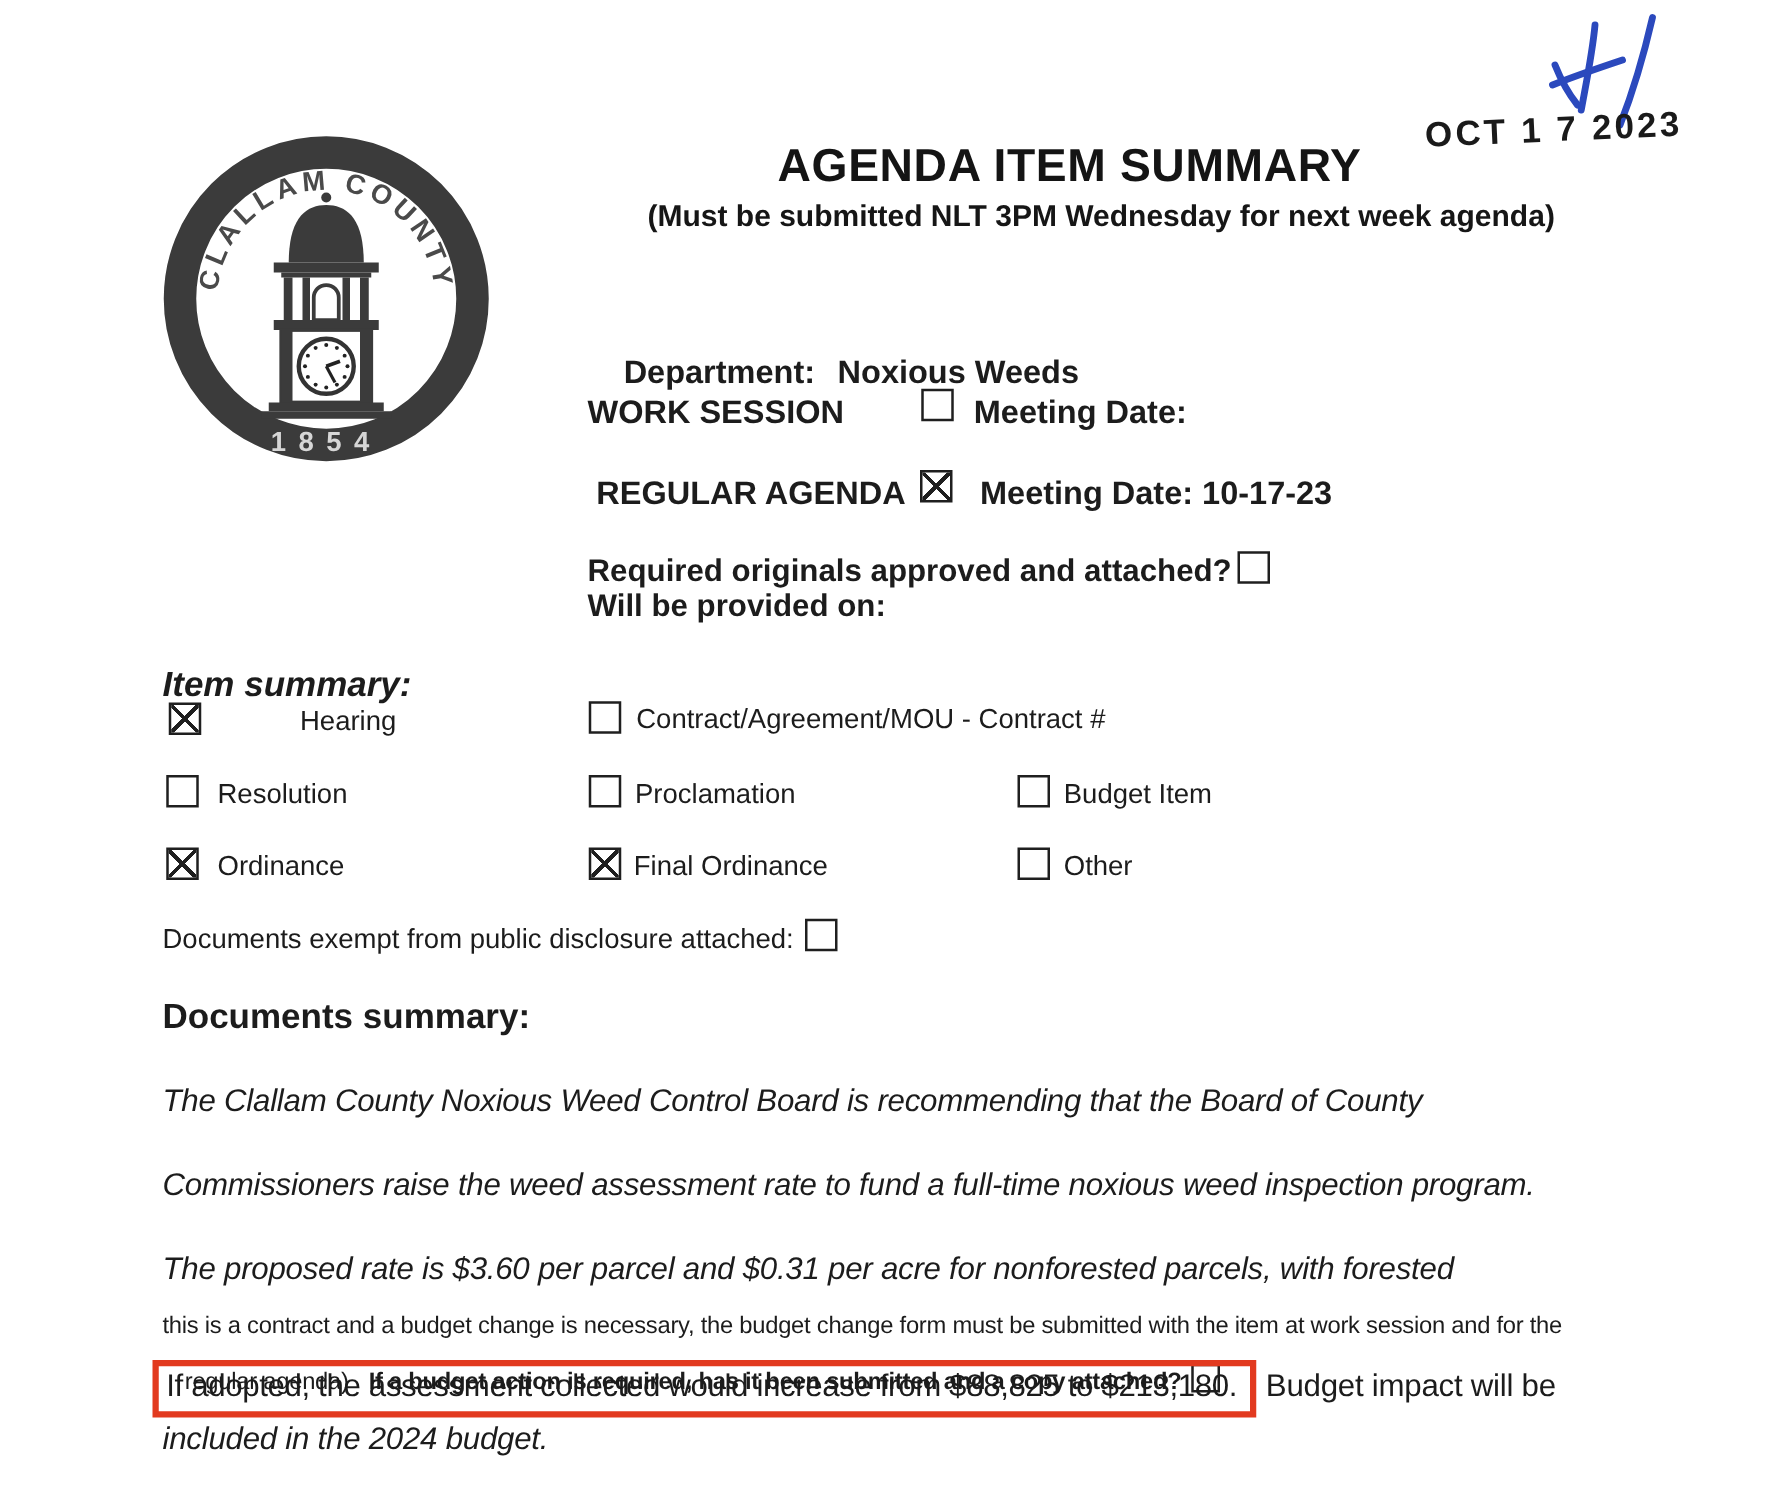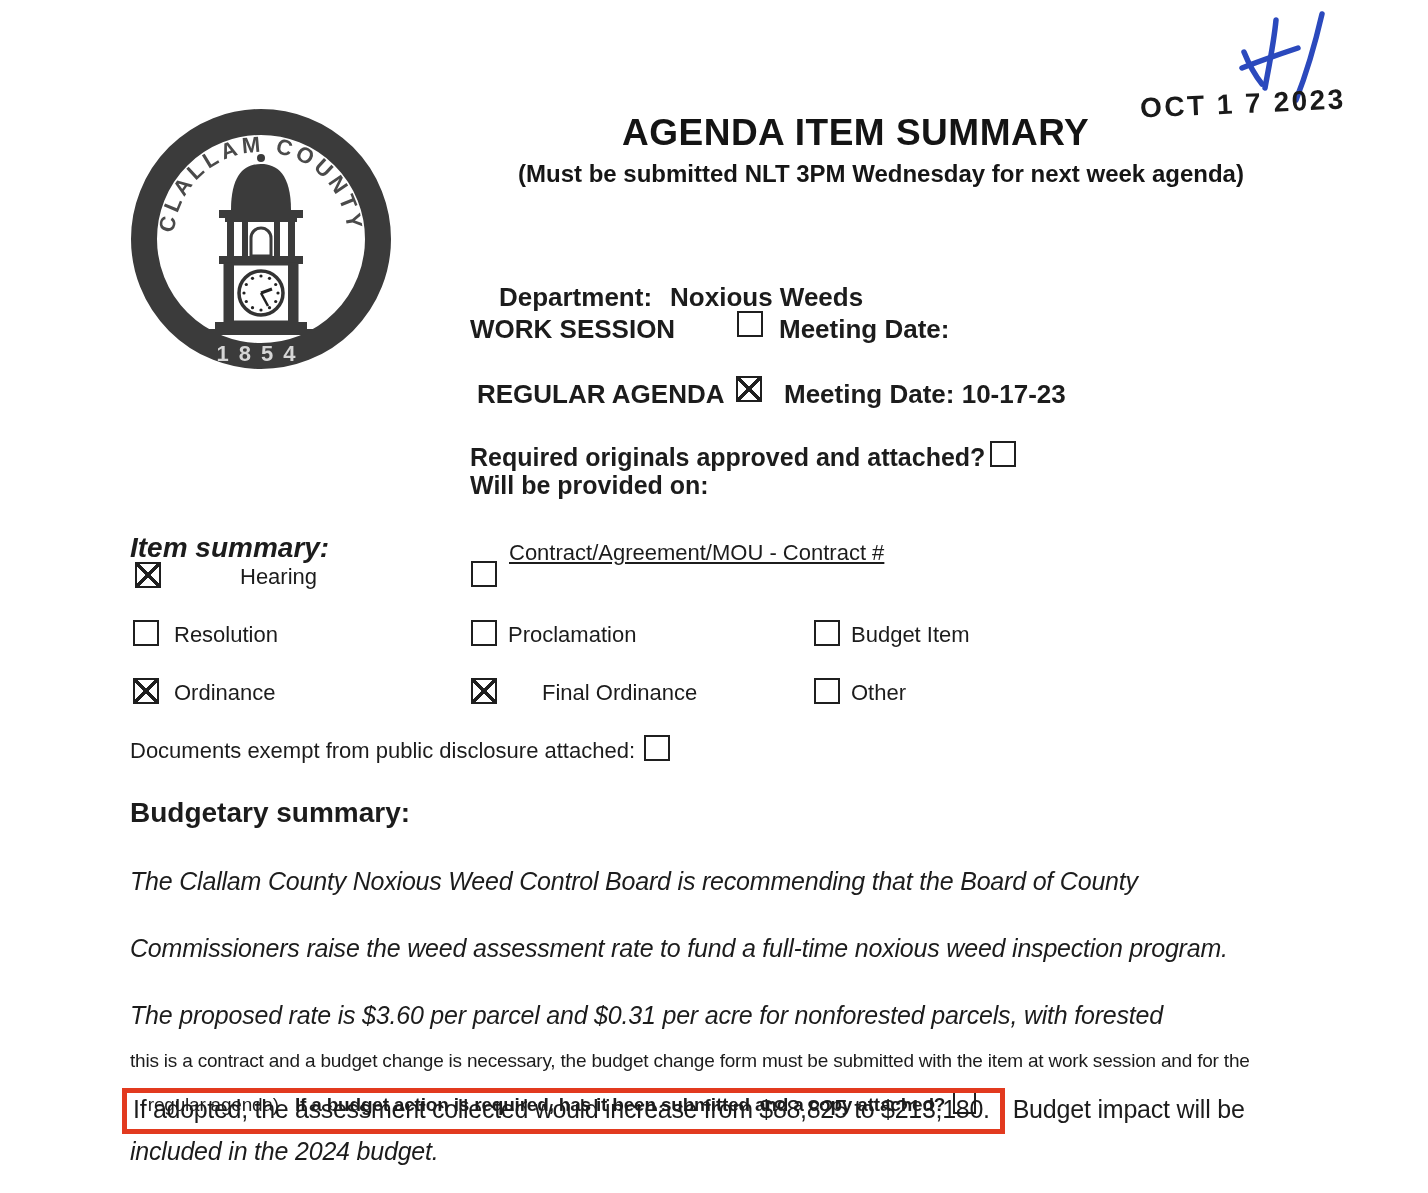--- a/index.html
+++ b/index.html
@@ -107,44 +107,44 @@
   <div class="abs" style="left:470px;top:443px;font-size:25px;font-weight:bold;">Required originals approved and attached?</div>
   <div class="cb" style="left:990px;top:441px;"></div>
   <div class="abs" style="left:470px;top:471px;font-size:25px;font-weight:bold;">Will be provided on:</div>
 
   <div class="abs h2" style="left:130px;top:532px;font-style:italic;">Item summary:</div>
 
   <div class="cb checked" style="left:135px;top:562px;"></div>
   <div class="abs lbl" style="left:240px;top:564px;">Hearing</div>
 
   <div class="cb" style="left:471px;top:561px;"></div>
-  <div class="abs lbl" style="left:509px;top:540px;text-decoration:underline;">Contract/Agreement/MOU - Contract #</div>
+  <div class="abs lbl" style="left:509px;top:562px;">Contract/Agreement/MOU - Contract #</div>
 
   <div class="cb" style="left:133px;top:620px;"></div>
   <div class="abs lbl" style="left:174px;top:622px;">Resolution</div>
 
   <div class="cb" style="left:471px;top:620px;"></div>
   <div class="abs lbl" style="left:508px;top:622px;">Proclamation</div>
 
   <div class="cb" style="left:814px;top:620px;"></div>
   <div class="abs lbl" style="left:851px;top:622px;">Budget Item</div>
 
   <div class="cb checked" style="left:133px;top:678px;"></div>
   <div class="abs lbl" style="left:174px;top:680px;">Ordinance</div>
 
   <div class="cb checked" style="left:471px;top:678px;"></div>
-  <div class="abs lbl" style="left:507px;top:680px;margin-left:35px;">Final Ordinance</div>
+  <div class="abs lbl" style="left:507px;top:680px;">Final Ordinance</div>
 
   <div class="cb" style="left:814px;top:678px;"></div>
   <div class="abs lbl" style="left:851px;top:680px;">Other</div>
 
   <div class="abs lbl" style="left:130px;top:738px;">Documents exempt from public disclosure attached:</div>
   <div class="cb" style="left:644px;top:735px;"></div>
 
-  <div class="abs h2" style="left:130px;top:797px;">Budgetary summary:</div>
+  <div class="abs h2" style="left:130px;top:797px;">Documents summary:</div>
   <div class="abs" style="left:130px;top:830px;">
     <div class="body-line">The Clallam County Noxious Weed Control Board is recommending that the Board of County</div>
     <div class="body-line">Commissioners raise the weed assessment rate to fund a full-time noxious weed inspection program.</div>
     <div class="body-line">The proposed rate is $3.60 per parcel and $0.31 per acre for nonforested parcels, with forested</div>
   </div>
 
   <div class="abs small" style="left:130px;top:1050px;">this is a contract and a budget change is necessary, the budget change form must be submitted with the item at work session and for the</div>
   <div class="abs" style="left:130px;top:1073px;">
     <span class="small">regular agenda)</span><span class="smallb" style="margin-left:16px;">If a budget action is required, has it been submitted and a copy attached?</span><span class="cb inline"></span>
   </div>

